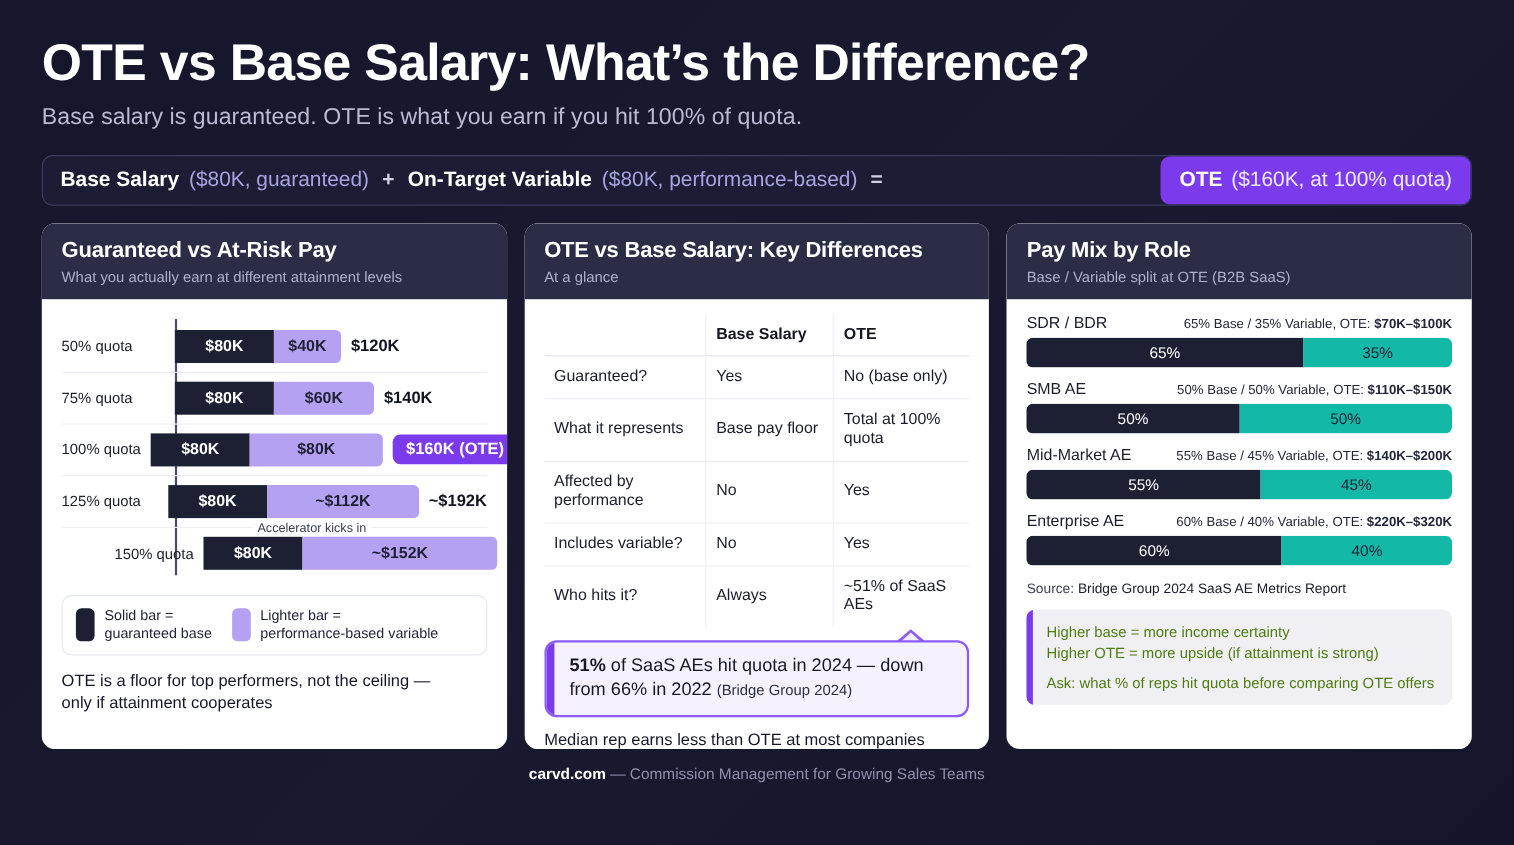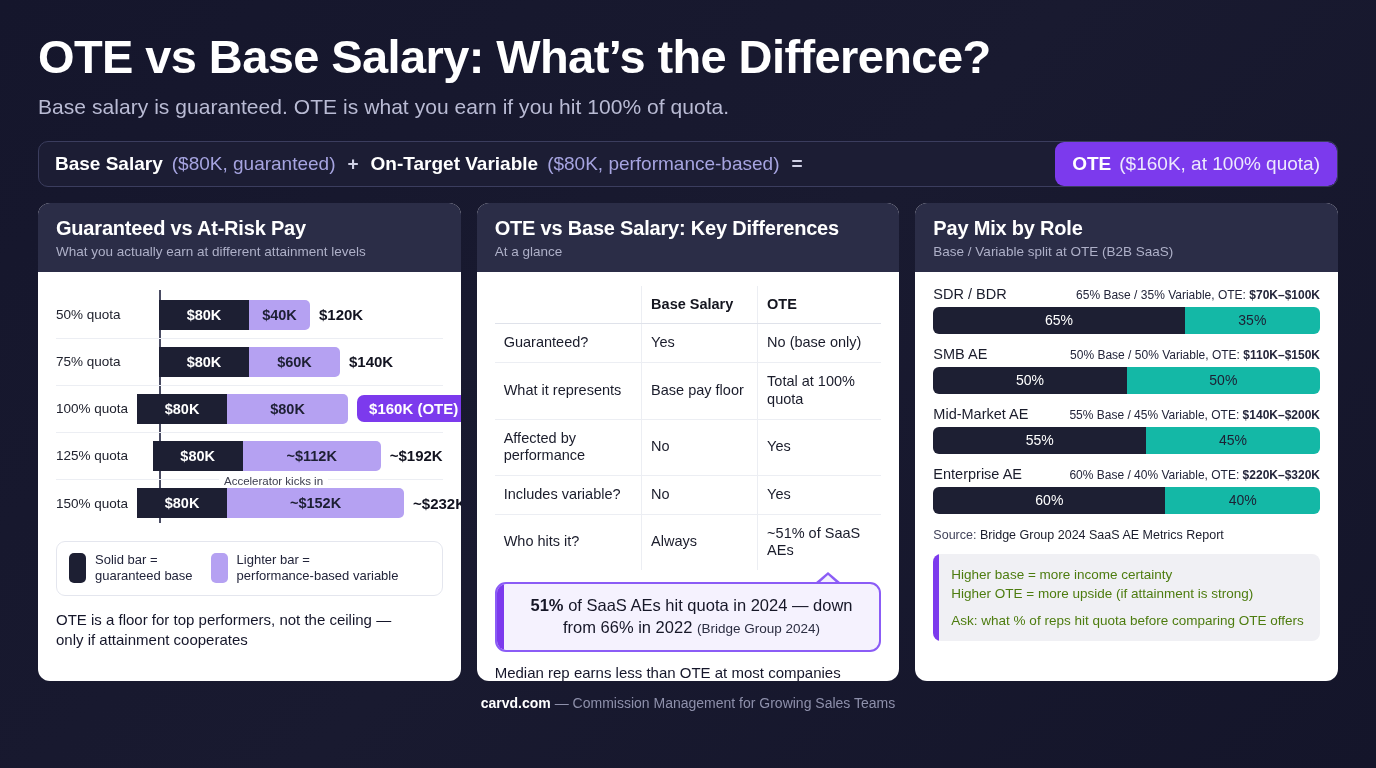--- a/index.html
+++ b/index.html
@@ -84,21 +84,21 @@
   .axis {
     position: absolute; left: 103px; top: 4px; bottom: 4px;
     width: 2px; background: #4a4c63;
   }
   .brow {
     display: flex; align-items: center;
     height: 47px;
     border-bottom: 1px solid #eceef3;
     position: relative;
   }
-  .brow:last-child { border-bottom: none; }
+  .brow:last-child { border-bottom: none; margin-left: 48px; }
   .blabel {
     width: 103px; font-size: 13.5px; color: #20222e; padding-right: 9px;
     white-space: nowrap;
   }
   .bwrap { display: flex; align-items: center; }
   .seg-base {
     background: #1d1f33; color: #ffffff;
     height: 30px; display: flex; align-items: center; justify-content: center;
     font-size: 14.5px; font-weight: 700;
   }
@@ -110,21 +110,21 @@
   }
   .btotal {
     font-size: 15px; font-weight: 700; color: #121320; margin-left: 9px;
     white-space: nowrap;
   }
   .btotal.badge {
     background: #7c3aed; color: #ffffff;
     padding: 5px 12px; border-radius: 7px; font-size: 15px;
   }
   .accel-note {
-    position: absolute; left: 163px; bottom: -8px;
+    position: absolute; left: 173px; bottom: -8px;
     font-size: 11.5px; color: #3b3d4e; background: #fff; padding: 0 5px;
     white-space: nowrap;
   }
 
   .legend {
     margin-top: 14px;
     border: 1px solid #e4e6ee; border-radius: 9px;
     padding: 10px 12px;
     display: flex; gap: 18px; align-items: center;
   }
@@ -166,21 +166,21 @@
     content: ""; position: absolute; left: -10px; top: 3px;
     width: 0; height: 0;
     border-left: 10px solid transparent;
     border-right: 10px solid transparent;
     border-bottom: 9px solid #f4f1fe;
   }
   .callout {
     border: 2px solid #8b5cf6; border-radius: 11px;
     background: #f5f2fe;
     padding: 11px 14px 12px 16px;
-    position: relative; overflow: hidden; text-align: center;
+    position: relative; overflow: hidden;
   }
   .callout::before {
     content: ""; position: absolute; left: 0; top: 0; bottom: 0;
     width: 7px; background: #7c3aed;
   }
   .callout-text {
     font-size: 16.5px; color: #161727; line-height: 1.32; font-weight: 400;
     padding-left: 5px;
   }
   .co-b { font-weight: 700; }

